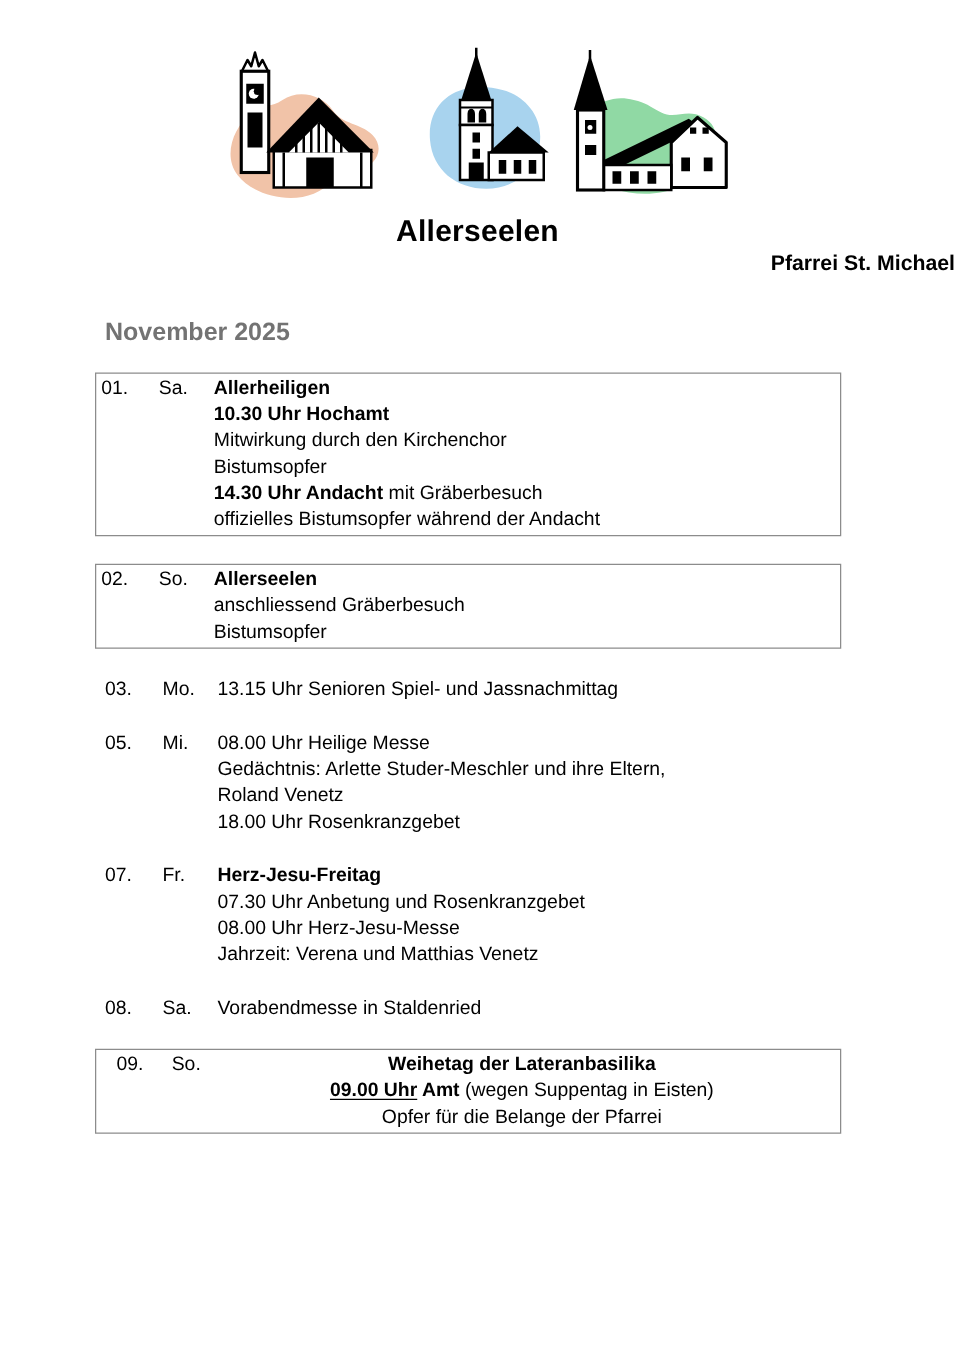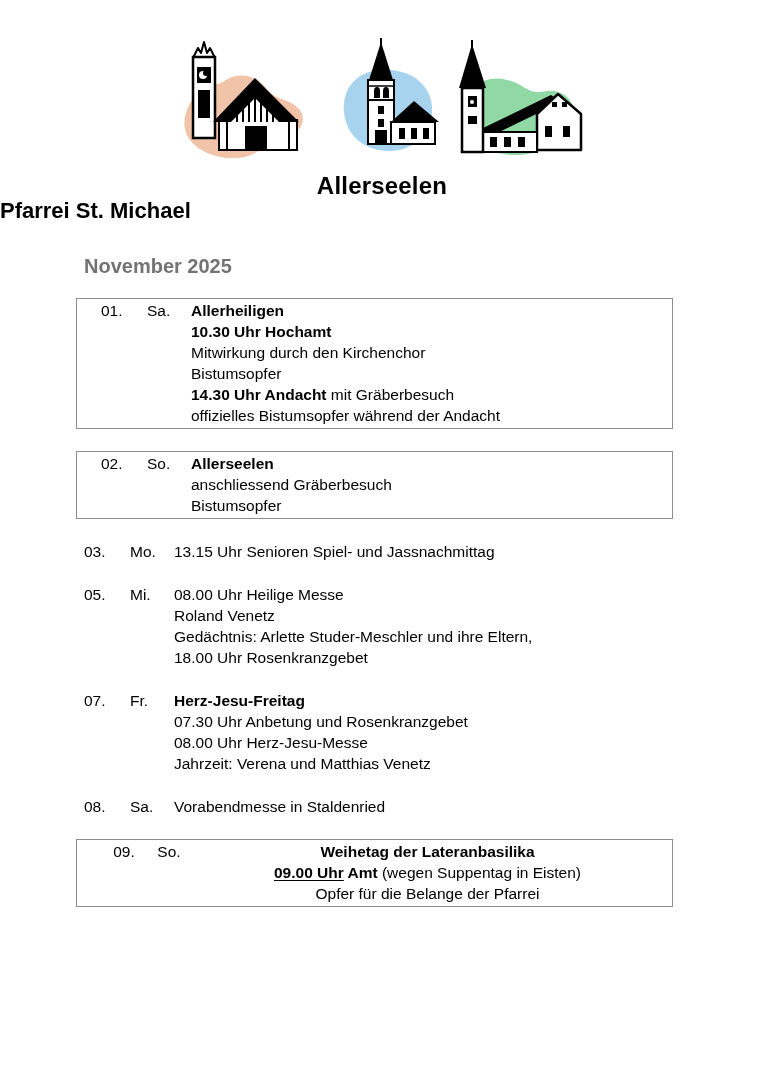--- a/index.html
+++ b/index.html
@@ -16,38 +16,38 @@
     padding-top:38px;gap:2px;
   }
   .logo-row svg{display:block;}
 
   
   .title{
     text-align:center;font-size:24px;font-weight:bold;
     margin-top:4px;line-height:28px;letter-spacing:0.2px;
   }
   .subtitle{
-    text-align:left;font-size:22px;font-weight:bold;line-height:22px;
+    text-align:right;font-size:17px;font-weight:bold;line-height:22px;
   }
 
   
   .month{
     font-size:20px;font-weight:bold;line-height:28px;
     margin:30px 0 0 84px;
   }
 
   
   .events{margin:18px 0 0 76px;width:597px;box-sizing:border-box;}
   .event{
     display:flex;align-items:flex-start;
     padding:0 8px;margin-bottom:22px;box-sizing:border-box;
   }
   .event.boxed{
     border:1px solid #8c8c8c;
-    padding:1px 8px 2px 24px;
+    padding:1px 8px 2px 4px;
   }
   .col-num{width:46px;flex:0 0 46px;font-size:15.5px;line-height:21px;}
   .col-day{width:44px;flex:0 0 44px;font-size:15.5px;line-height:21px;}
   .col-content{flex:1 1 auto;}
   .line{font-size:15.5px;line-height:21px;white-space:pre-wrap;}
   .b{font-weight:bold;}
   .u{text-decoration:underline;text-underline-offset:2px;}
 </style>
 </head>
 <body>
@@ -157,22 +157,22 @@
         <div class="col-day">Mo.</div>
         <div class="col-content">
           <div class="line"><span>13.15 Uhr Senioren Spiel- und Jassnachmittag</span></div>
         </div>
       </div>
       <div class="event">
         <div class="col-num">05.</div>
         <div class="col-day">Mi.</div>
         <div class="col-content">
           <div class="line"><span>08.00 Uhr Heilige Messe</span></div>
+          <div class="line"><span>Gedächtnis: Arlette Studer-Meschler und ihre Eltern,</span></div>
           <div class="line"><span>Roland Venetz</span></div>
-          <div class="line"><span>Gedächtnis: Arlette Studer-Meschler und ihre Eltern,</span></div>
           <div class="line"><span>18.00 Uhr Rosenkranzgebet</span></div>
         </div>
       </div>
       <div class="event">
         <div class="col-num">07.</div>
         <div class="col-day">Fr.</div>
         <div class="col-content">
           <div class="line"><span class="b">Herz-Jesu-Freitag</span></div>
           <div class="line"><span>07.30 Uhr Anbetung und Rosenkranzgebet</span></div>
           <div class="line"><span>08.00 Uhr Herz-Jesu-Messe</span></div>

